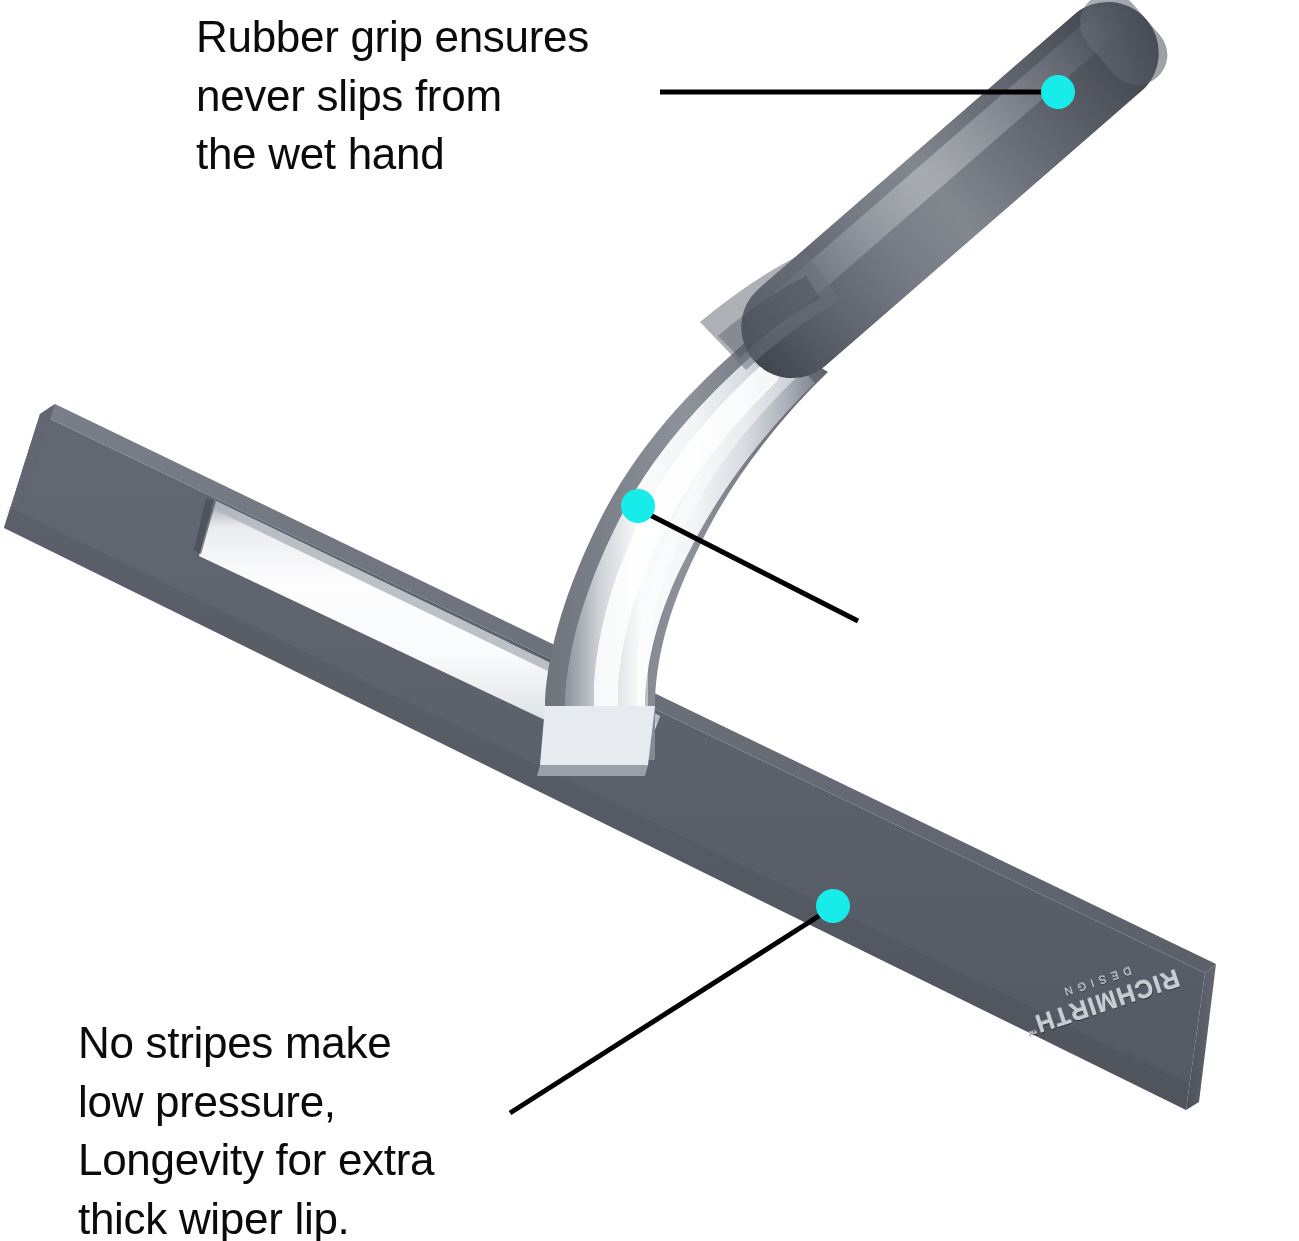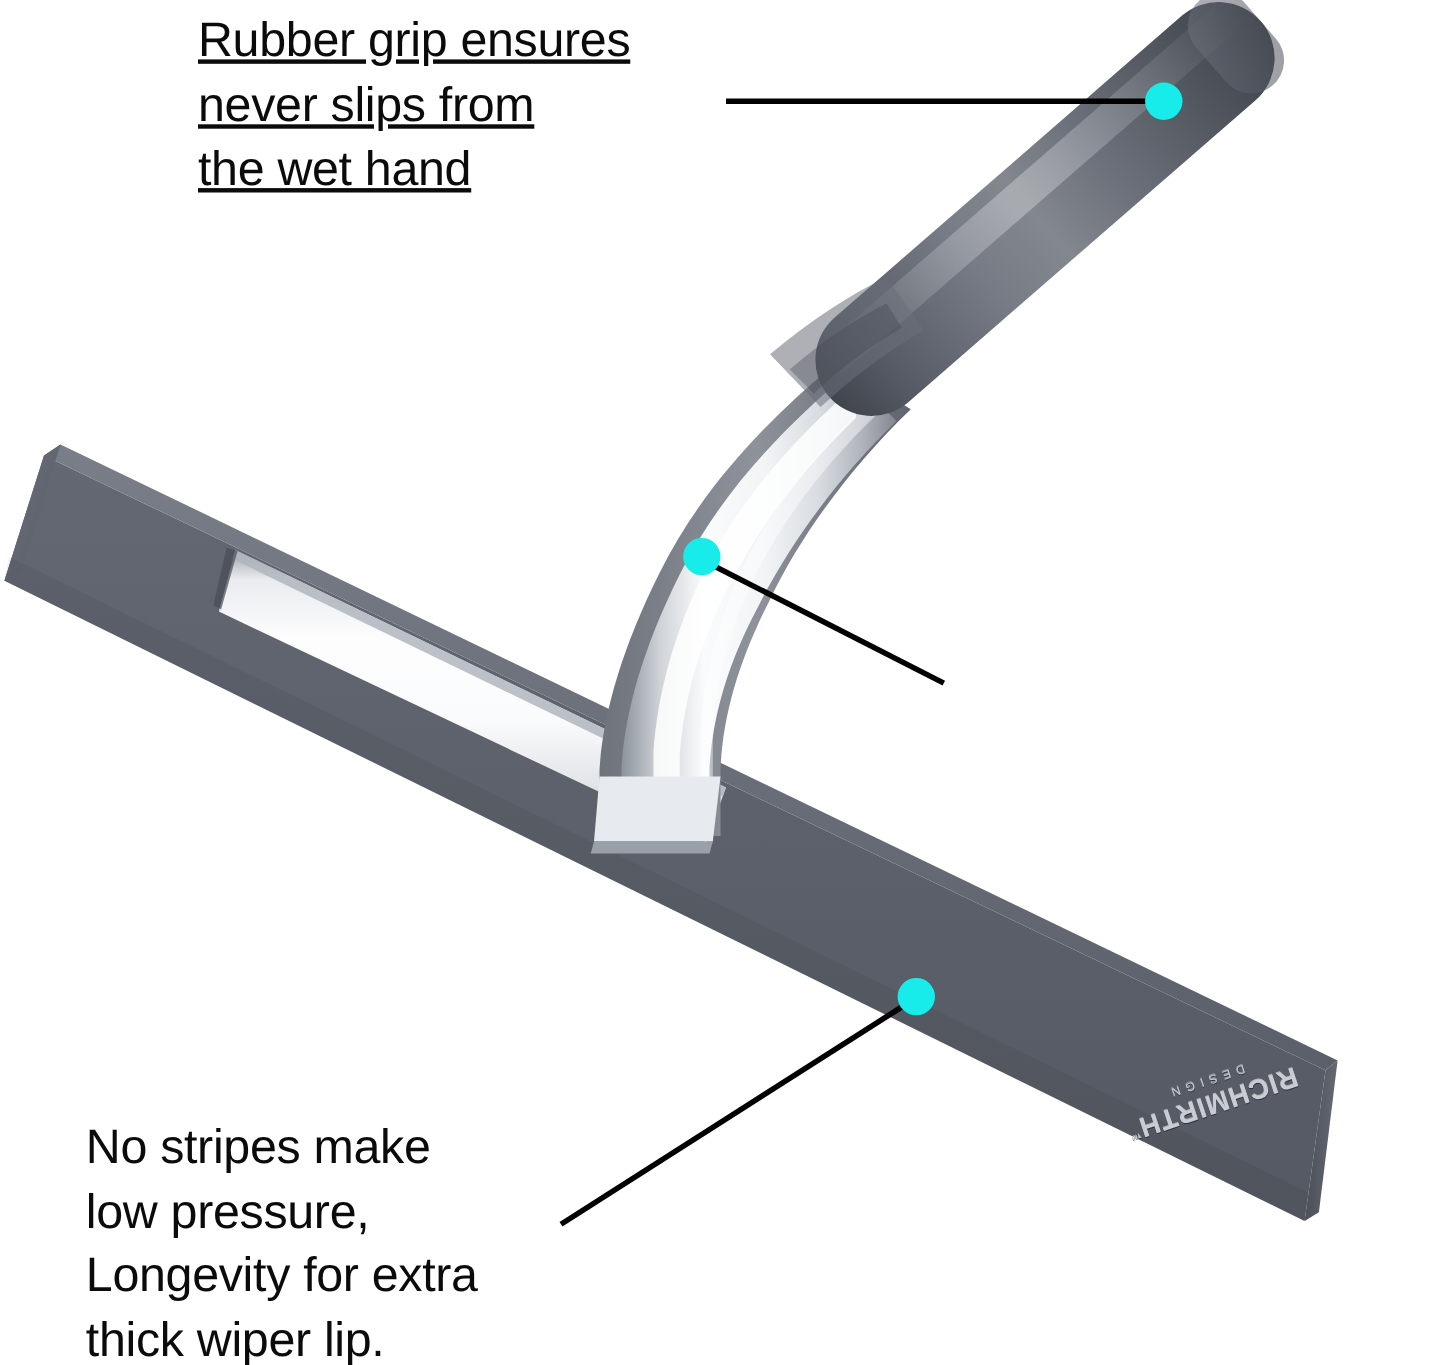--- a/index.html
+++ b/index.html
@@ -28,24 +28,23 @@
     position: absolute;
     color: #0b0b0b;
     font-family: "Liberation Sans", sans-serif;
     font-size: 44px;
     line-height: 1.33;
     font-weight: 400;
     white-space: pre-line;
     letter-spacing: -0.3px;
   }
   #callout-grip-text {
-    left: 180px;
+    left: 196px;
     top: 8px;
     width: 480px;
-    text-decoration: underline;
   }
   #callout-core-text {
     left: 876px;
     top: 552px;
     width: 420px;
   }
   #callout-lip-text {
     left: 78px;
     top: 998px;
     width: 470px;

